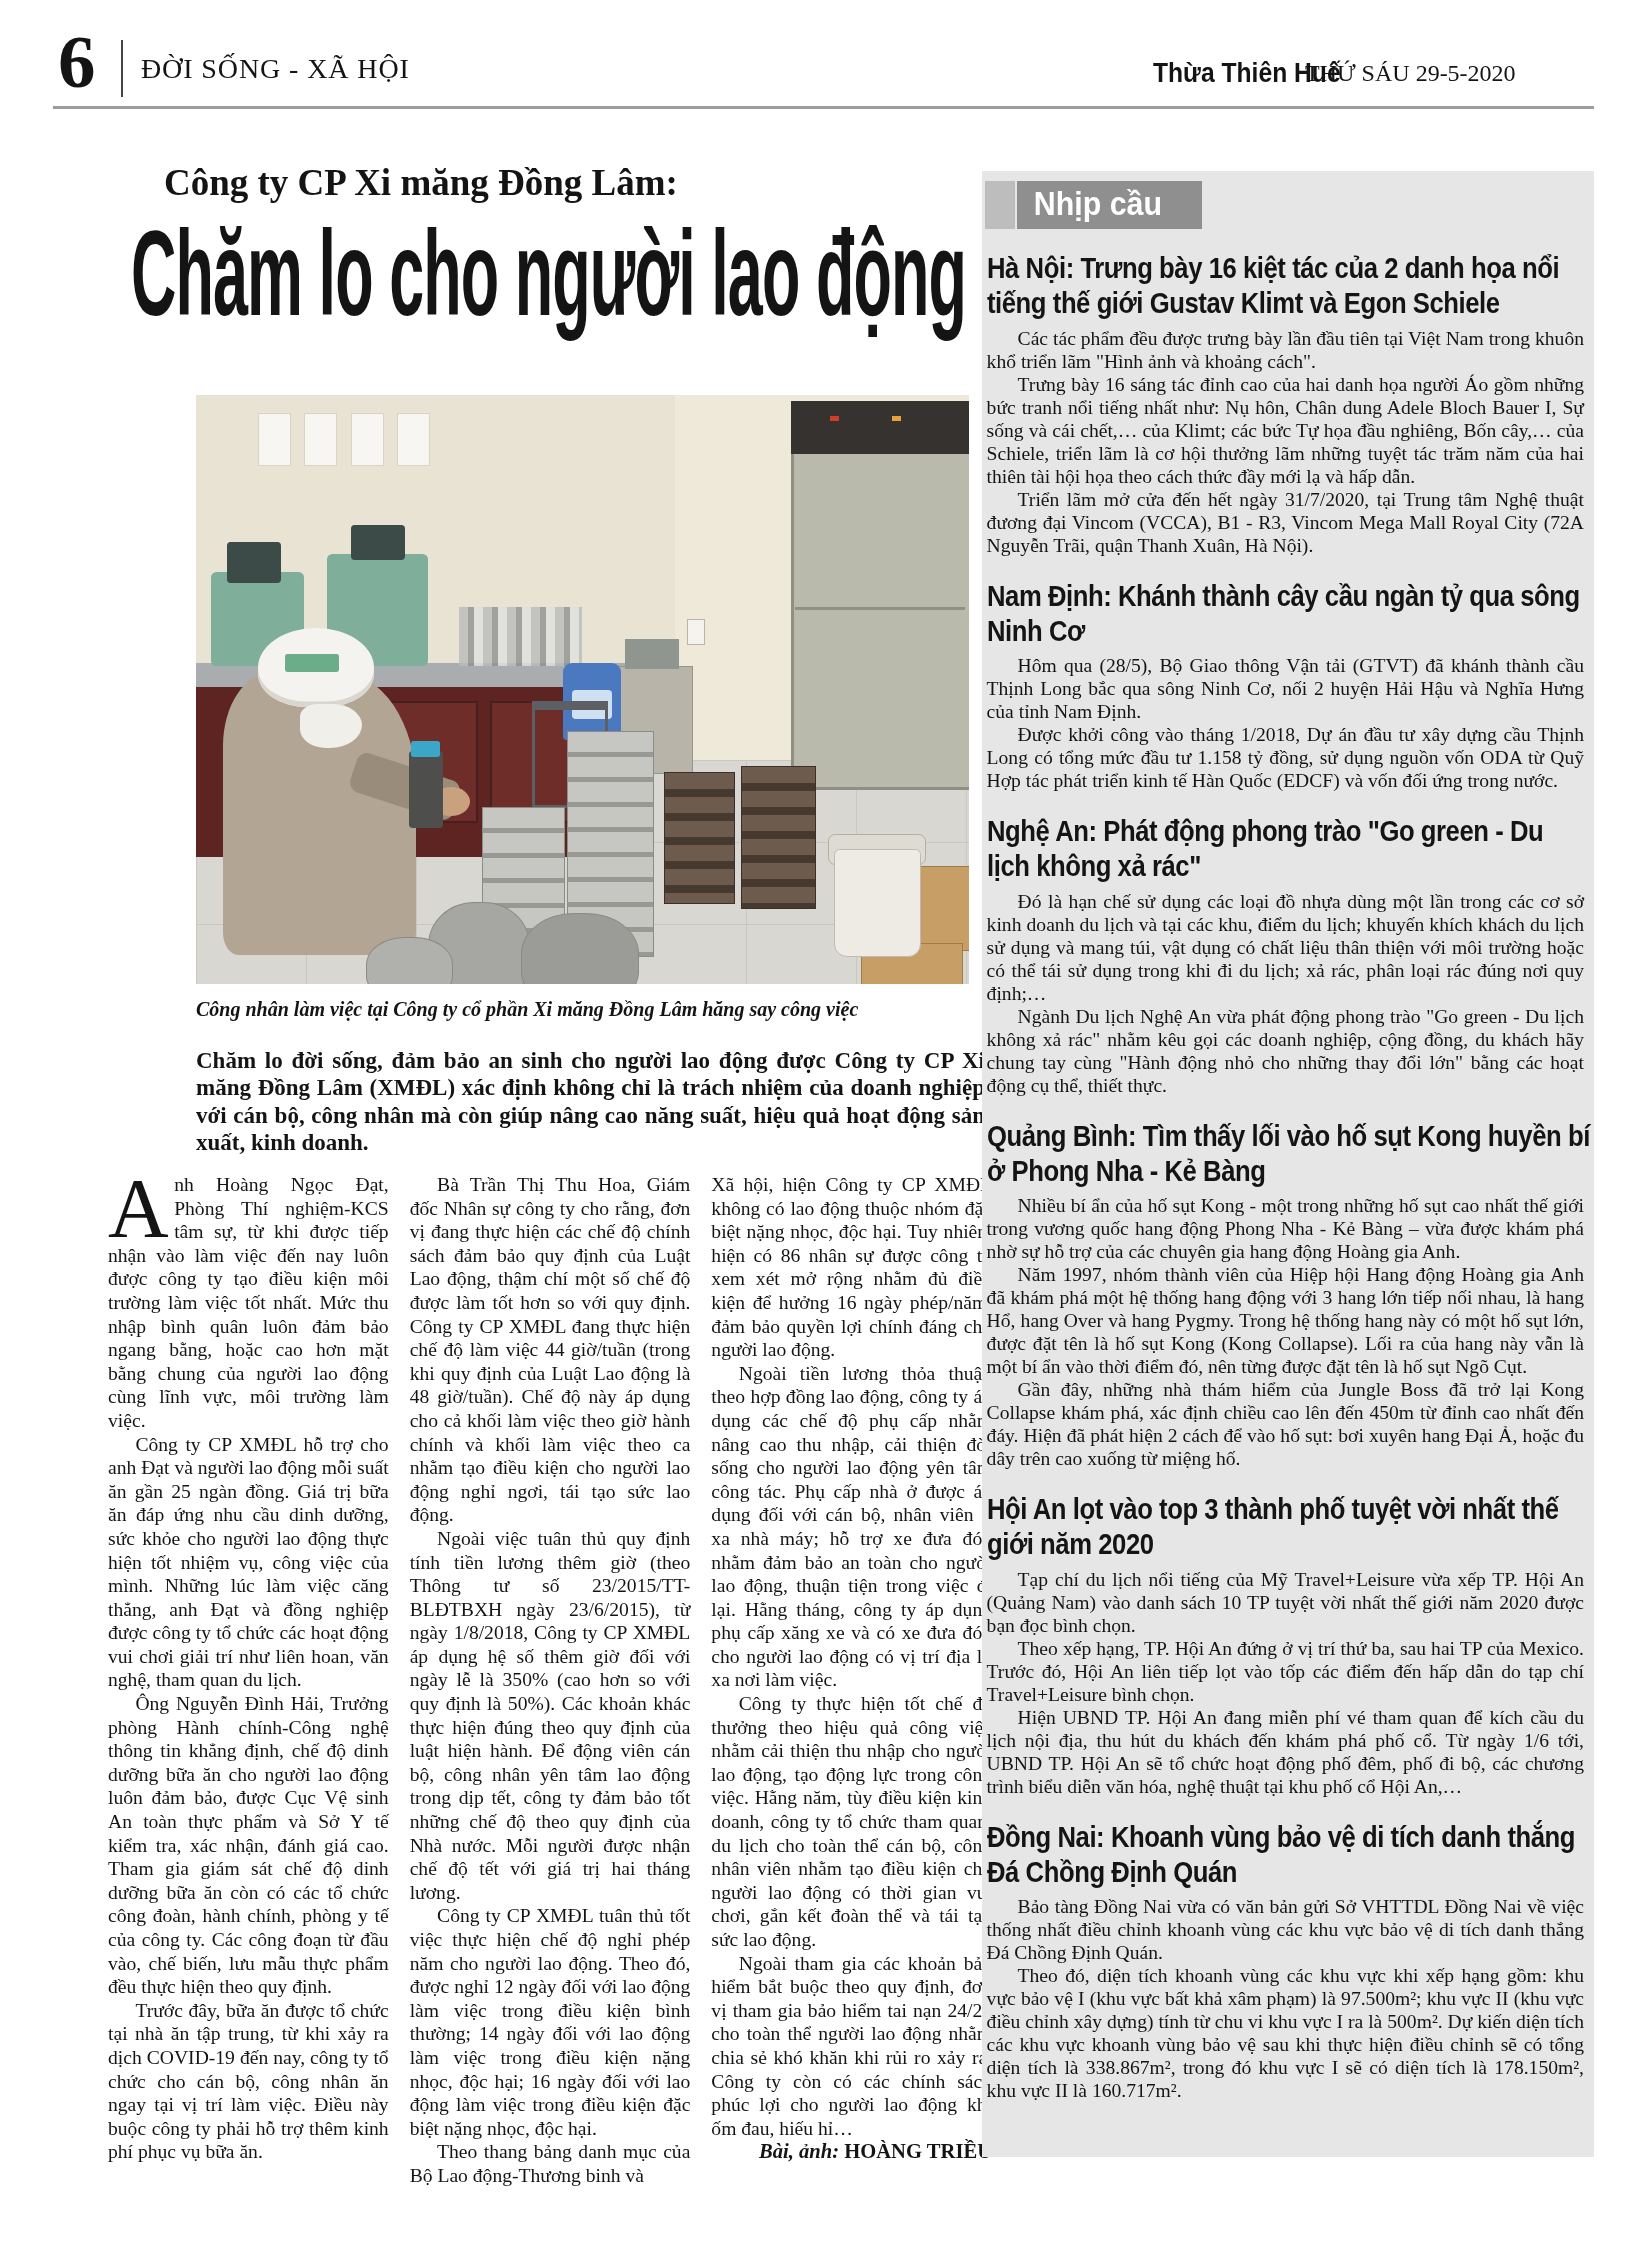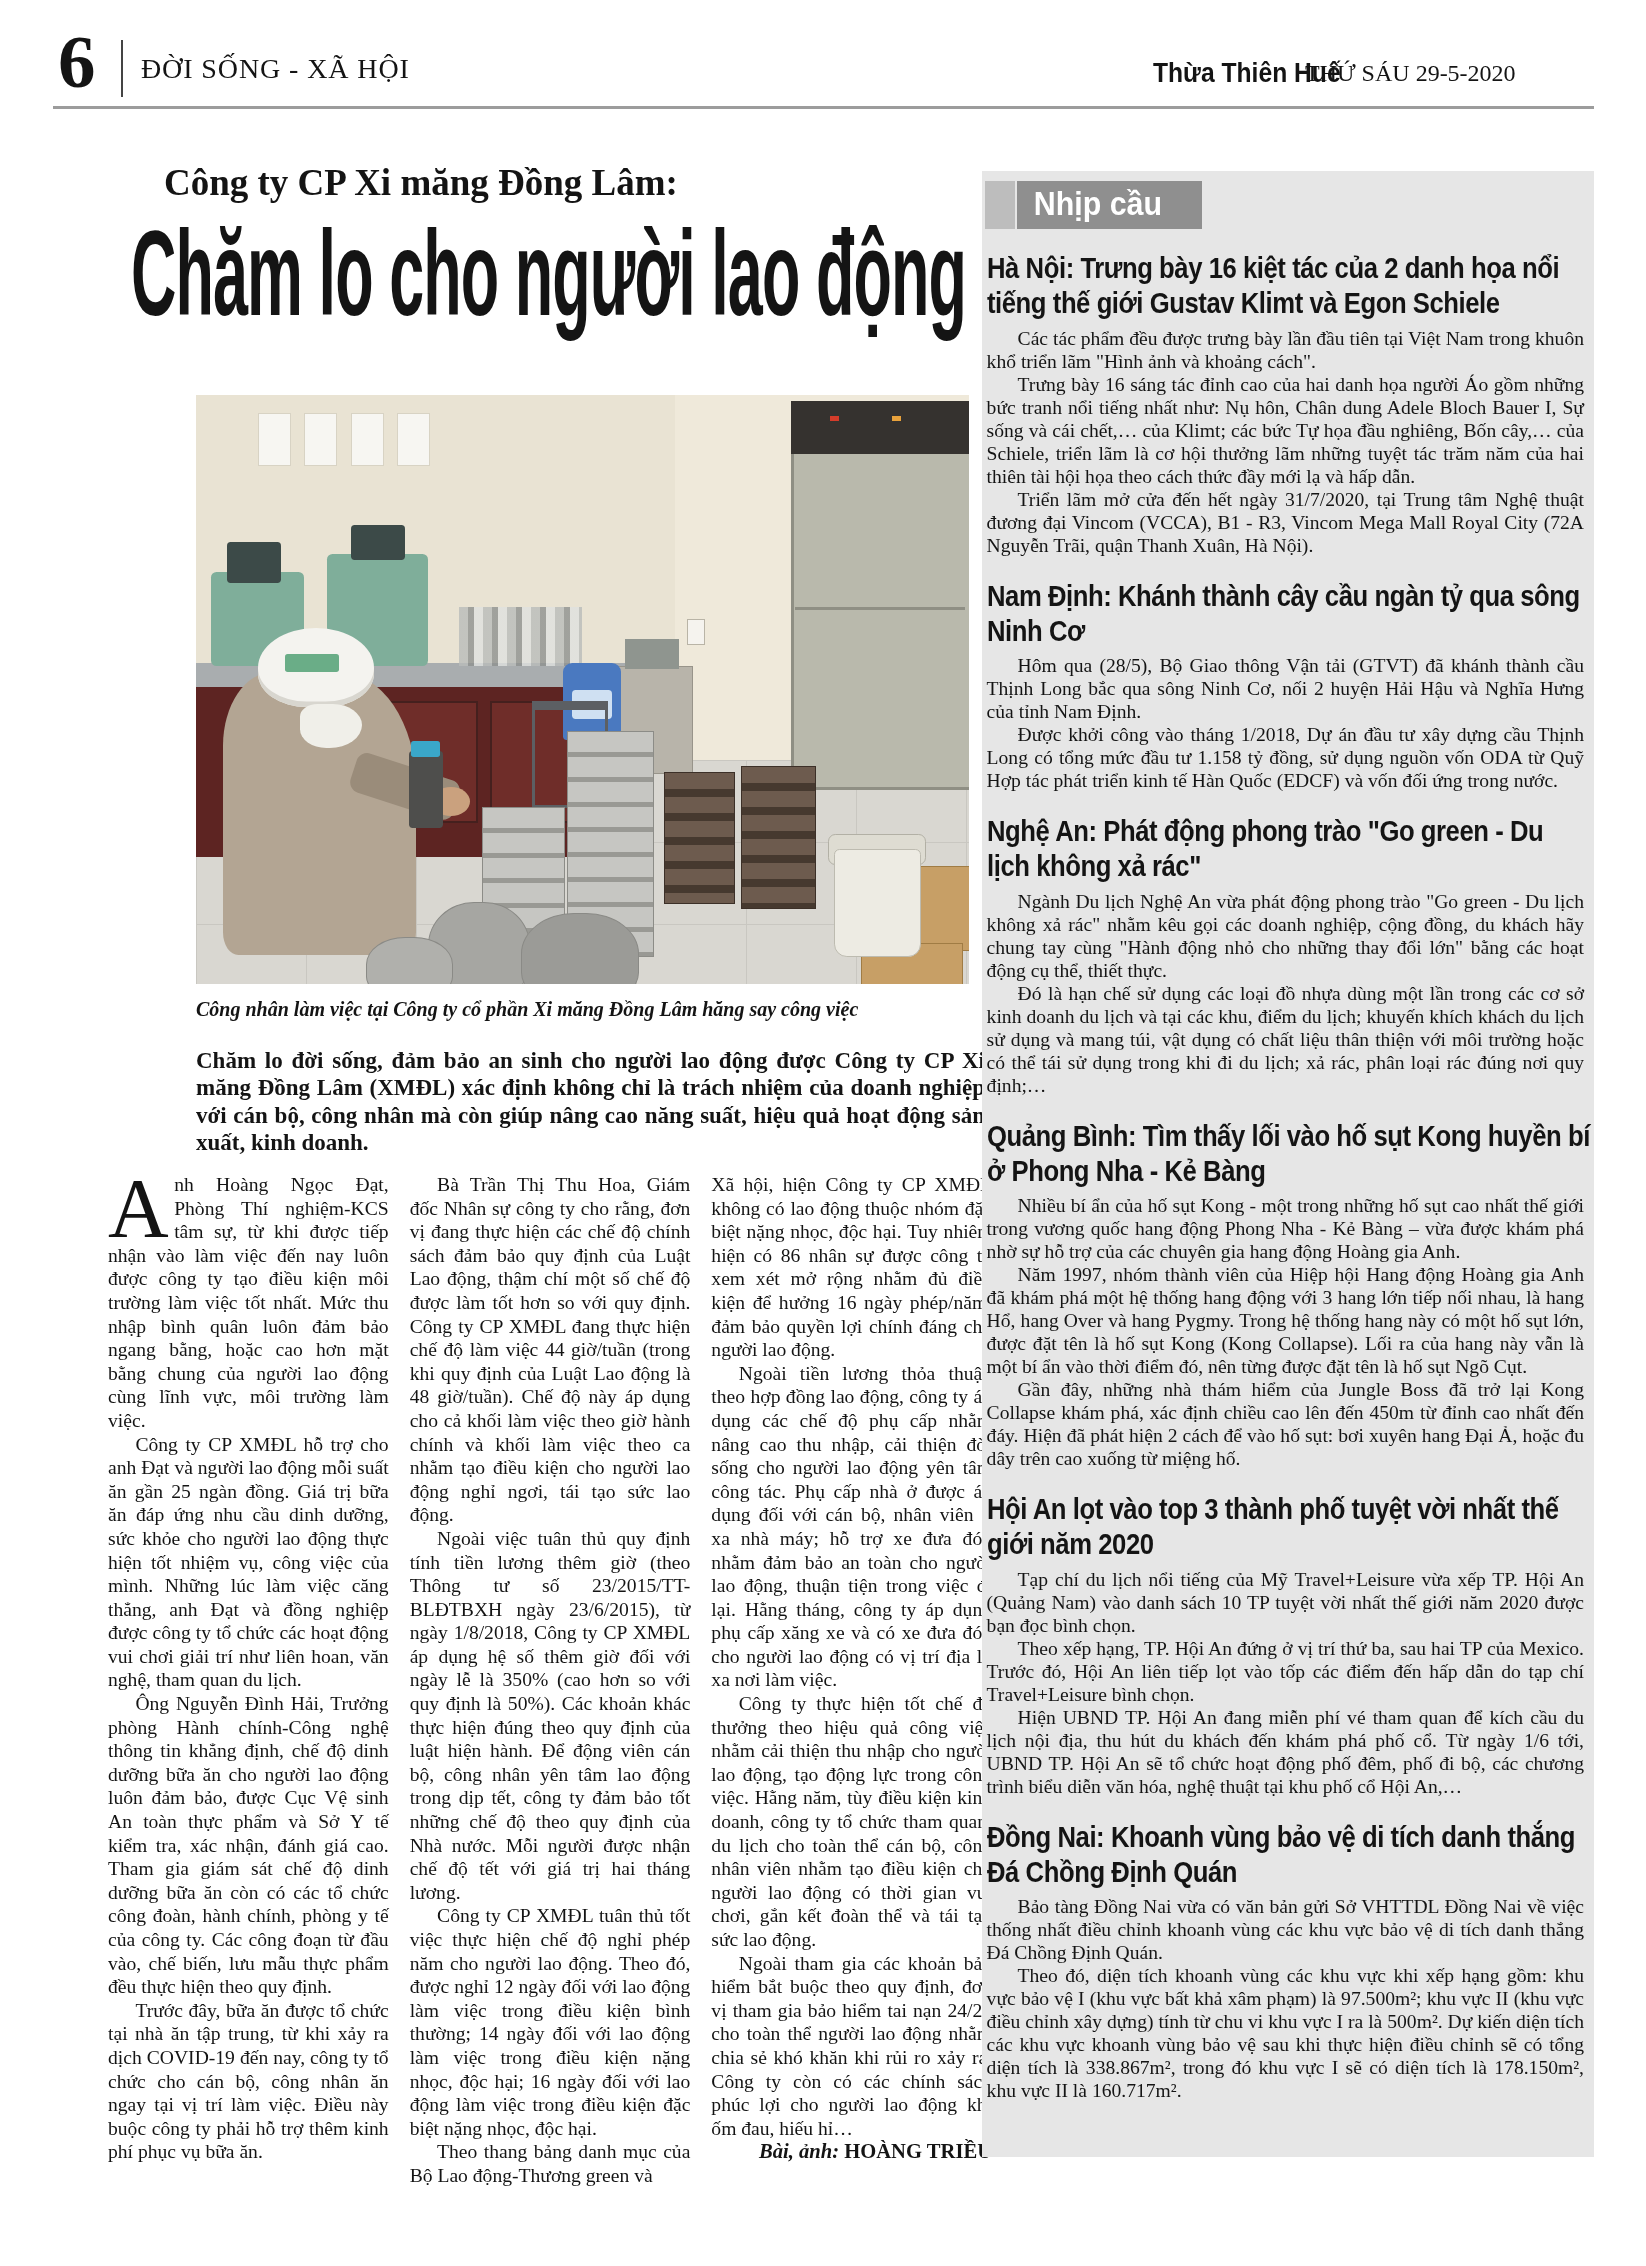--- a/index.html
+++ b/index.html
@@ -164,21 +164,21 @@
           <p>Ông Nguyễn Đình Hải, Trưởng phòng Hành chính-Công nghệ thông tin khẳng định, chế độ dinh dưỡng bữa ăn cho người lao động luôn đảm bảo, được Cục Vệ sinh An toàn thực phẩm và Sở Y tế kiểm tra, xác nhận, đánh giá cao. Tham gia giám sát chế độ dinh dưỡng bữa ăn còn có các tổ chức công đoàn, hành chính, phòng y tế của công ty. Các công đoạn từ đầu vào, chế biến, lưu mẫu thực phẩm đều thực hiện theo quy định.</p>
           <p>Trước đây, bữa ăn được tổ chức tại nhà ăn tập trung, từ khi xảy ra dịch COVID-19 đến nay, công ty tổ chức cho cán bộ, công nhân ăn ngay tại vị trí làm việc. Điều này buộc công ty phải hỗ trợ thêm kinh phí phục vụ bữa ăn.</p>
         </div>
     </div>
     <div class="col">
       <div>
 
       <p>Bà Trần Thị Thu Hoa, Giám đốc Nhân sự công ty cho rằng, đơn vị đang thực hiện các chế độ chính sách đảm bảo quy định của Luật Lao động, thậm chí một số chế độ được làm tốt hơn so với quy định. Công ty CP XMĐL đang thực hiện chế độ làm việc 44 giờ/tuần (trong khi quy định của Luật Lao động là 48 giờ/tuần). Chế độ này áp dụng cho cả khối làm việc theo giờ hành chính và khối làm việc theo ca nhằm tạo điều kiện cho người lao động nghỉ ngơi, tái tạo sức lao động.</p>
           <p>Ngoài việc tuân thủ quy định tính tiền lương thêm giờ (theo Thông tư số 23/2015/TT-BLĐTBXH ngày 23/6/2015), từ ngày 1/8/2018, Công ty CP XMĐL áp dụng hệ số thêm giờ đối với ngày lễ là 350% (cao hơn so với quy định là 50%). Các khoản khác thực hiện đúng theo quy định của luật hiện hành. Để động viên cán bộ, công nhân yên tâm lao động trong dịp tết, công ty đảm bảo tốt những chế độ theo quy định của Nhà nước. Mỗi người được nhận chế độ tết với giá trị hai tháng lương.</p>
           <p>Công ty CP XMĐL tuân thủ tốt việc thực hiện chế độ nghỉ phép năm cho người lao động. Theo đó, được nghỉ 12 ngày đối với lao động làm việc trong điều kiện bình thường; 14 ngày đối với lao động làm việc trong điều kiện nặng nhọc, độc hại; 16 ngày đối với lao động làm việc trong điều kiện đặc biệt nặng nhọc, độc hại.</p>
-          <p>Theo thang bảng danh mục của Bộ Lao động-Thương green và</p>
+          <p>Theo thang bảng danh mục của Bộ Lao động-Thương binh và</p>
         </div>
     </div>
     <div class="col">
       <div class="continuation">
 
       <p>Xã hội, hiện Công ty CP XMĐL không có lao động thuộc nhóm đặc biệt nặng nhọc, độc hại. Tuy nhiên, hiện có 86 nhân sự được công ty xem xét mở rộng nhằm đủ điều kiện để hưởng 16 ngày phép/năm, đảm bảo quyền lợi chính đáng cho người lao động.</p>
           <p>Ngoài tiền lương thỏa thuận theo hợp đồng lao động, công ty áp dụng các chế độ phụ cấp nhằm nâng cao thu nhập, cải thiện đời sống cho người lao động yên tâm công tác. Phụ cấp nhà ở được áp dụng đối với cán bộ, nhân viên ở xa nhà máy; hỗ trợ xe đưa đón nhằm đảm bảo an toàn cho người lao động, thuận tiện trong việc đi lại. Hằng tháng, công ty áp dụng phụ cấp xăng xe và có xe đưa đón cho người lao động có vị trí địa lý xa nơi làm việc.</p>
           <p>Công ty thực hiện tốt chế độ thưởng theo hiệu quả công việc nhằm cải thiện thu nhập cho người lao động, tạo động lực trong công việc. Hằng năm, tùy điều kiện kinh doanh, công ty tổ chức tham quan, du lịch cho toàn thể cán bộ, công nhân viên nhằm tạo điều kiện cho người lao động có thời gian vui chơi, gắn kết đoàn thể và tái tạo sức lao động.</p>
           <p>Ngoài tham gia các khoản bảo hiểm bắt buộc theo quy định, đơn vị tham gia bảo hiểm tai nạn 24/24 cho toàn thể người lao động nhằm chia sẻ khó khăn khi rủi ro xảy ra. Công ty còn có các chính sách phúc lợi cho người lao động khi ốm đau, hiếu hỉ…</p>
         </div>
@@ -209,22 +209,22 @@
       <h3 class="news-title">Nam Định: Khánh thành cây cầu ngàn tỷ qua sông Ninh Cơ</h3>
       <div class="news-body">
 
       <p>Hôm qua (28/5), Bộ Giao thông Vận tải (GTVT) đã khánh thành cầu Thịnh Long bắc qua sông Ninh Cơ, nối 2 huyện Hải Hậu và Nghĩa Hưng của tỉnh Nam Định.</p>
           <p>Được khởi công vào tháng 1/2018, Dự án đầu tư xây dựng cầu Thịnh Long có tổng mức đầu tư 1.158 tỷ đồng, sử dụng nguồn vốn ODA từ Quỹ Hợp tác phát triển kinh tế Hàn Quốc (EDCF) và vốn đối ứng trong nước.</p>
         </div>
 
       <h3 class="news-title">Nghệ An: Phát động phong trào "Go green - Du lịch không xả rác"</h3>
       <div class="news-body">
 
-      <p>Ngành Du lịch Nghệ An vừa phát động phong trào "Go green - Du lịch không xả rác" nhằm kêu gọi các doanh nghiệp, cộng đồng, du khách hãy chung tay cùng "Hành động nhỏ cho những thay đổi lớn" bằng các hoạt động cụ thể, thiết thực.</p>
-          <p>Đó là hạn chế sử dụng các loại đồ nhựa dùng một lần trong các cơ sở kinh doanh du lịch và tại các khu, điểm du lịch; khuyến khích khách du lịch sử dụng và mang túi, vật dụng có chất liệu thân thiện với môi trường hoặc có thể tái sử dụng trong khi đi du lịch; xả rác, phân loại rác đúng nơi quy định;…</p>
+      <p>Đó là hạn chế sử dụng các loại đồ nhựa dùng một lần trong các cơ sở kinh doanh du lịch và tại các khu, điểm du lịch; khuyến khích khách du lịch sử dụng và mang túi, vật dụng có chất liệu thân thiện với môi trường hoặc có thể tái sử dụng trong khi đi du lịch; xả rác, phân loại rác đúng nơi quy định;…</p>
+          <p>Ngành Du lịch Nghệ An vừa phát động phong trào "Go green - Du lịch không xả rác" nhằm kêu gọi các doanh nghiệp, cộng đồng, du khách hãy chung tay cùng "Hành động nhỏ cho những thay đổi lớn" bằng các hoạt động cụ thể, thiết thực.</p>
         </div>
 
       <h3 class="news-title">Quảng Bình: Tìm thấy lối vào hố sụt Kong huyền bí ở Phong Nha - Kẻ Bàng</h3>
       <div class="news-body">
 
       <p>Nhiều bí ẩn của hố sụt Kong - một trong những hố sụt cao nhất thế giới trong vương quốc hang động Phong Nha - Kẻ Bàng – vừa được khám phá nhờ sự hỗ trợ của các chuyên gia hang động Hoàng gia Anh.</p>
           <p>Năm 1997, nhóm thành viên của Hiệp hội Hang động Hoàng gia Anh đã khám phá một hệ thống hang động với 3 hang lớn tiếp nối nhau, là hang Hổ, hang Over và hang Pygmy. Trong hệ thống hang này có một hố sụt lớn, được đặt tên là hố sụt Kong (Kong Collapse). Lối ra của hang này vẫn là một bí ẩn vào thời điểm đó, nên từng được đặt tên là hố sụt Ngõ Cụt.</p>
           <p>Gần đây, những nhà thám hiểm của Jungle Boss đã trở lại Kong Collapse khám phá, xác định chiều cao lên đến 450m từ đỉnh cao nhất đến đáy. Hiện đã phát hiện 2 cách để vào hố sụt: bơi xuyên hang Đại Ả, hoặc đu dây trên cao xuống từ miệng hố.</p>
         </div>
 

